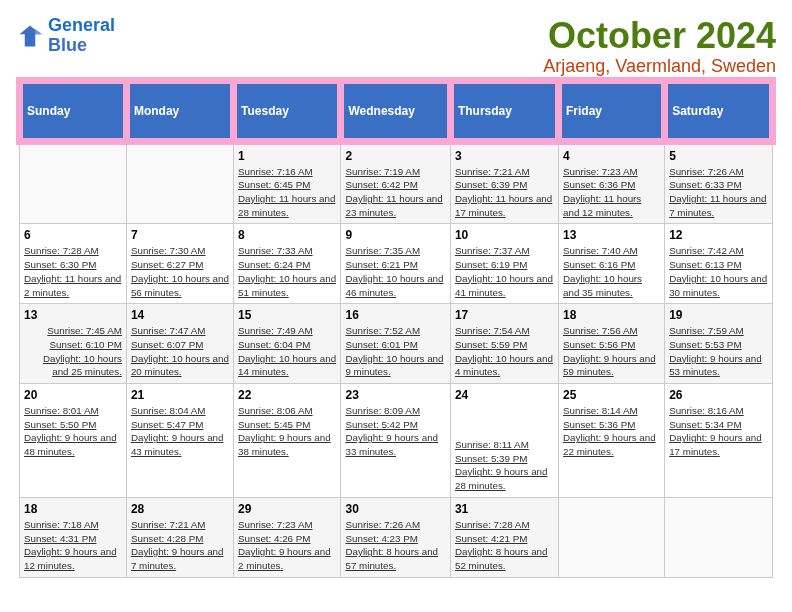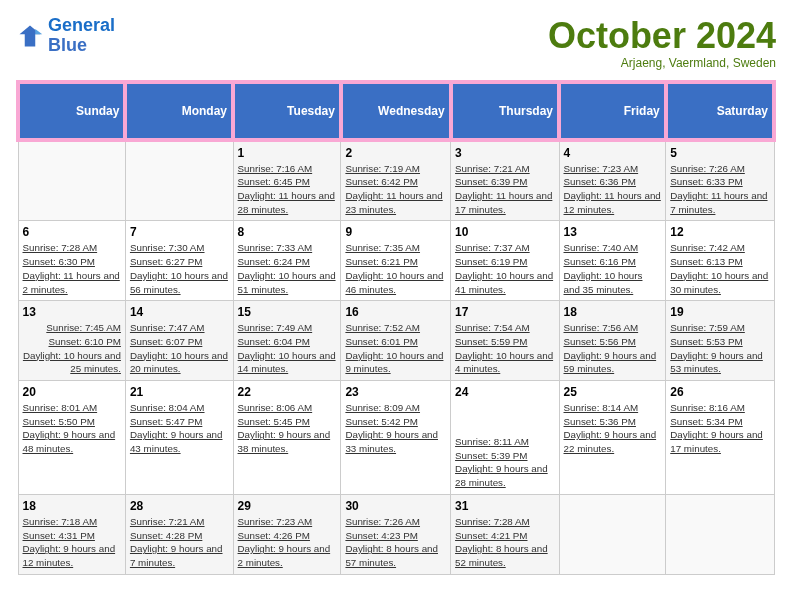--- a/index.html
+++ b/index.html
@@ -7,21 +7,20 @@
       font-family: Arial, sans-serif;
       background: #fff;
       width: 792px;
       min-height: 612px;
       padding: 16px;
     }
     .header {
       display: flex;
       justify-content: space-between;
       align-items: flex-start;
-      margin-bottom: 10px;
     }
     .logo {
       display: flex;
       align-items: center;
       gap: 4px;
     }
     .logo-text {
       font-size: 18px;
       font-weight: bold;
       color: #1a1a2e;
@@ -37,36 +36,36 @@
     .title-block {
       text-align: right;
     }
     .month-title {
       font-size: 36px;
       font-weight: bold;
       color: #4d7c0f;
       line-height: 1.1;
     }
     .subtitle {
-      font-size: 12px;
-      color: #4d7c0f;
+      font-size: 18px;
+      color: #c2410c;
     }
     table {
       width: 100%;
       border-collapse: collapse;
       font-size: 10.5px;
     }
     thead tr th {
       background-color: #3a6fc4;
       color: #fff;
       padding: 20px 4px;
-      text-align: right;
+      text-align: left;
       font-size: 12px;
       font-weight: bold;
-      border: 4px solid #f9a8d4;
+      border: 7px solid #f9a8d4;
     }
     tbody tr td {
       border: 1px solid #ccc;
       vertical-align: top;
       padding: 4px;
       width: 113px;
       min-height: 80px;
       background: #fff;
     }
     tbody tr:nth-child(odd) td {

